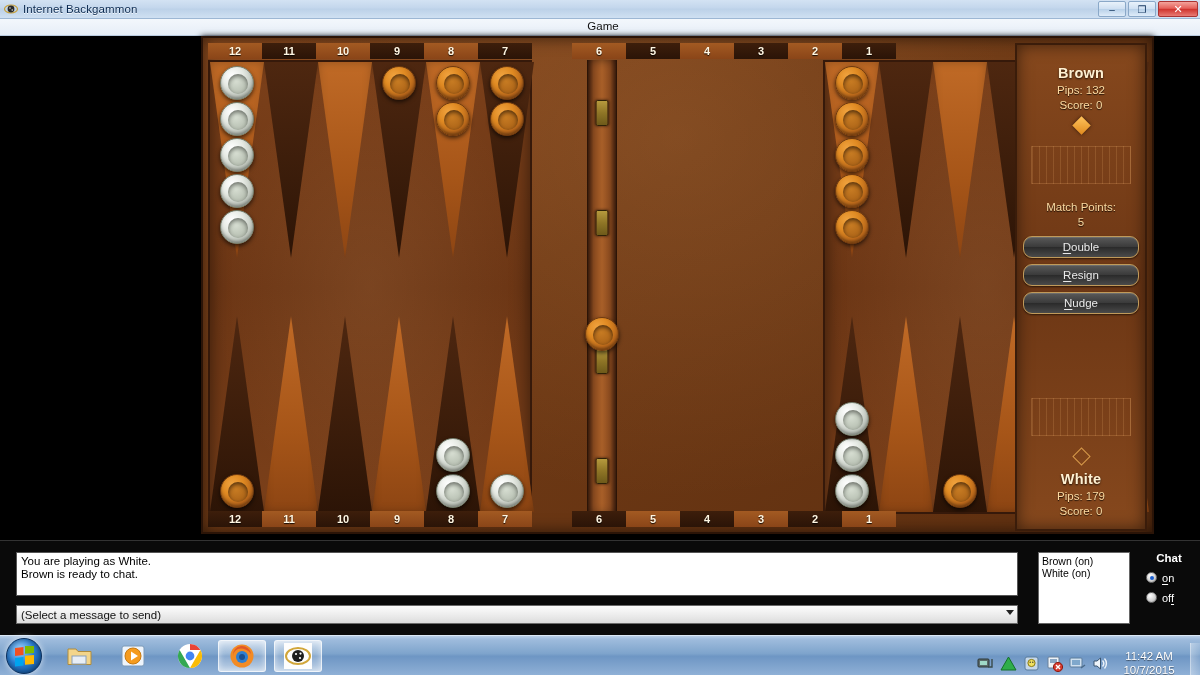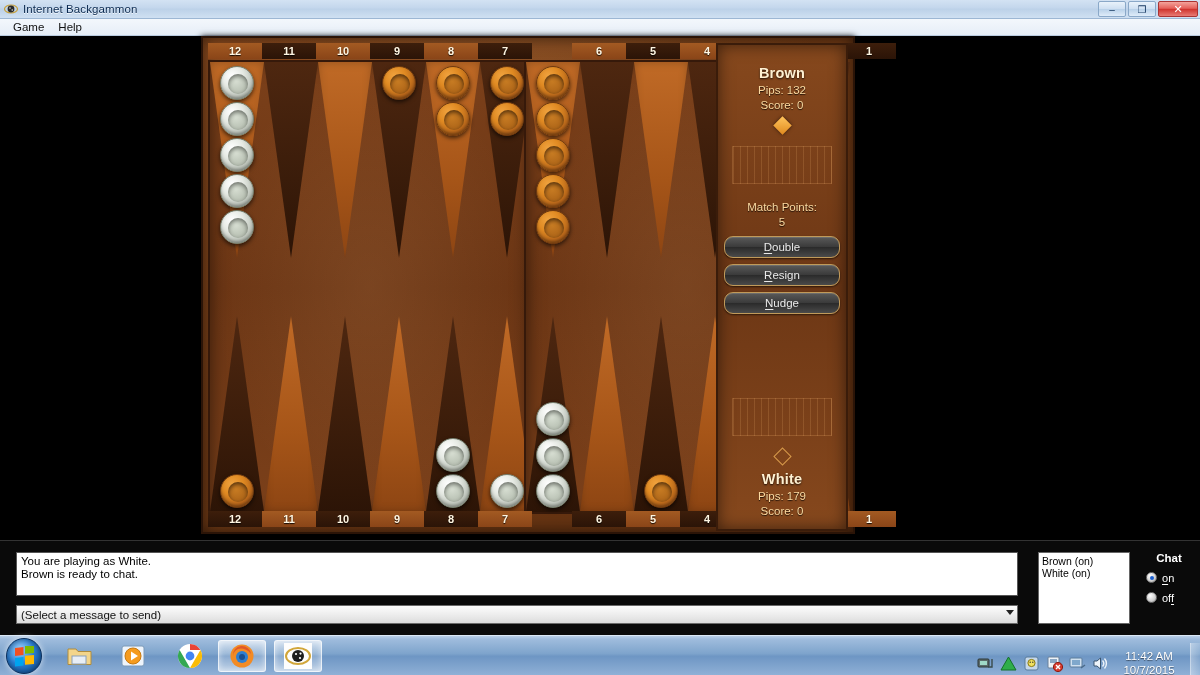--- a/index.html
+++ b/index.html
@@ -37,35 +37,35 @@
   .win-btn .g { position: absolute; left: 0; right: 0; top: 0; bottom: 0;
      display: flex; align-items: center; justify-content: center;
      font-size: 10px; color: #14365e; }
   .win-btn.close .g { color: #fff; font-size: 11px; }
 
   
   #menubar {
     position: absolute; left: 0; top: 19px; width: 1200px; height: 17px;
     background: linear-gradient(to bottom,#f3f7fc,#e6eef7);
     border-bottom: 1px solid #b9cbdf;
-    display: flex; align-items: center; padding-left: 6px;
+    display: flex; align-items: center; padding-left: 6px; flex-direction: column;
   }
   #menubar .mi {
     font-size: 11.5px; color: #111; padding: 1px 7px; cursor: default;
   }
 
   
   #gamearea {
     position: absolute; left: 0; top: 36px; width: 1200px; height: 504px;
     background: #000;
   }
 
   
   #board {
-    position: absolute; left: 201px; top: 0px; width: 654px; height: 498px;
+    position: absolute; left: 201px; top: 0px; width: 953px; height: 498px;
     background:
       radial-gradient(ellipse at 50% 20%, rgba(255,190,120,.13), rgba(0,0,0,0) 65%),
       linear-gradient(145deg, #8a4a1e 0%, #703a15 40%, #5e2f10 100%);
     border: 2px solid #2b1407;
     box-shadow: inset 0 0 16px rgba(0,0,0,.6), 0 0 6px rgba(0,0,0,.9);
   }
 
   .numbar {
     position: absolute; left: 5px; width: 788px; height: 16px;
     display: flex;

